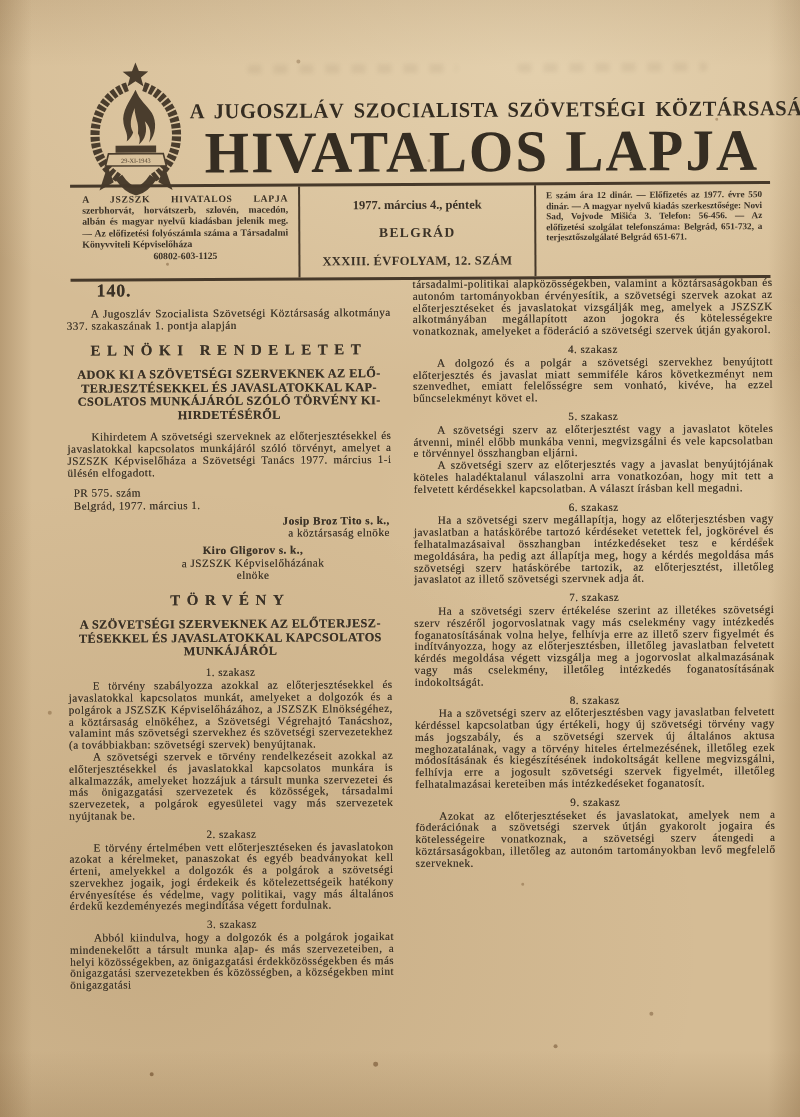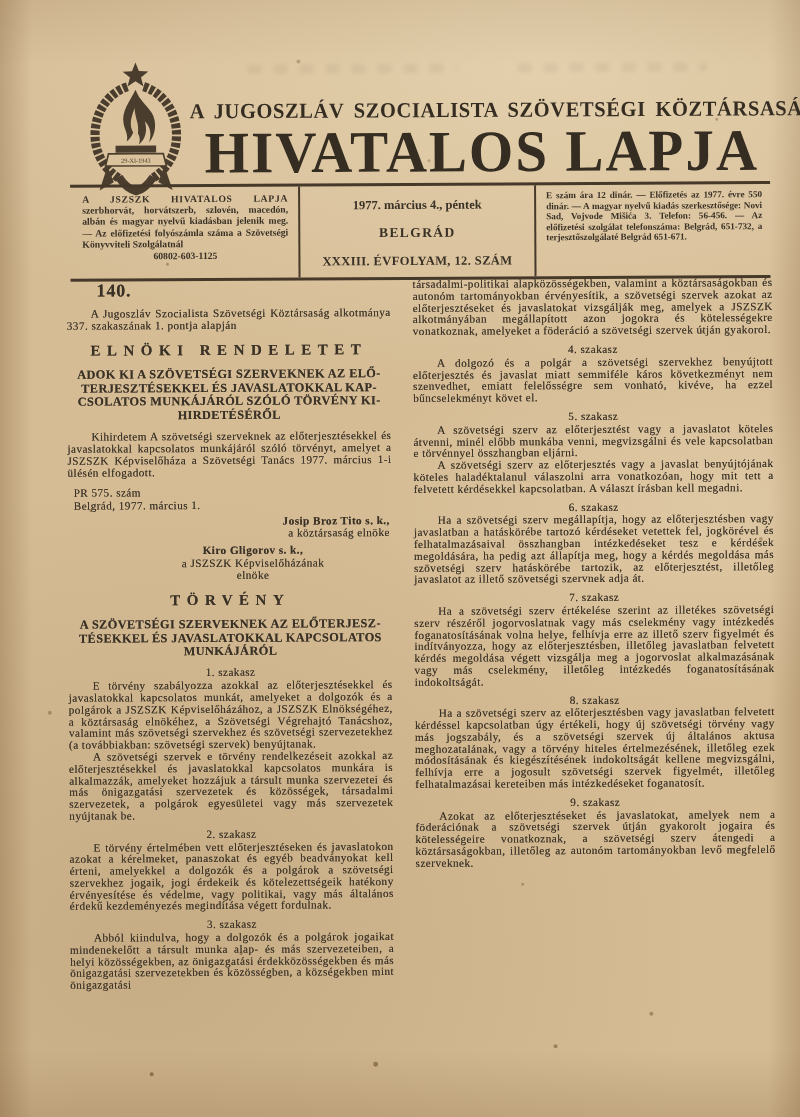--- a/index.html
+++ b/index.html
@@ -110,21 +110,21 @@
       <path d="M27 103 L19 127 L33 119 z" fill="#4a3d2d"></path>
       <path d="M83 103 L91 127 L77 119 z" fill="#4a3d2d"></path>
       <path d="M38 114 C44 123 50 127 55 128 C60 127 66 123 72 114" fill="none" stroke="#4a3d2d" stroke-width="8"></path>
     </svg>
 
     <div class="country">A JUGOSZLÁV SZOCIALISTA SZÖVETSÉGI KÖZTÁRSASÁG</div>
     <div class="big-title">HIVATALOS LAPJA</div>
 
     <div class="inforow">
       <div class="cell cl">
-        <p class="just"><span class="lead">A JSZSZK HIVATALOS LAPJA</span> <span>szerbhorvát, horvátszerb, szlovén, macedón, albán és magyar nyelvű kiadásban jelenik meg. — Az előfizetési folyószámla száma a Szövetségi Könyvviteli Szolgálatnál</span></p>
+        <p class="just"><span class="lead">A JSZSZK HIVATALOS LAPJA</span> <span>szerbhorvát, horvátszerb, szlovén, macedón, albán és magyar nyelvű kiadásban jelenik meg. — Az előfizetési folyószámla száma a Társadalmi Könyvviteli Képviselőháza</span></p>
         <div class="acct">60802-603-1125</div>
       </div>
       <div class="cell cc">
         <div class="date">1977. március 4., péntek</div>
         <div class="city">BELGRÁD</div>
         <div class="vol">XXXIII. ÉVFOLYAM, 12. SZÁM</div>
       </div>
       <div class="cell cr">
         <p class="just">E szám ára 12 dinár. — Előfizetés az 1977. évre 550 dinár. — A magyar nyelvű kiadás szerkesztősége: Novi Sad, Vojvode Mišića 3. Telefon: 56-456. — Az előfizetési szolgálat telefonszáma: Belgrád, 651-732, a terjesztőszolgálaté Belgrád 651-671.</p>
       </div>

